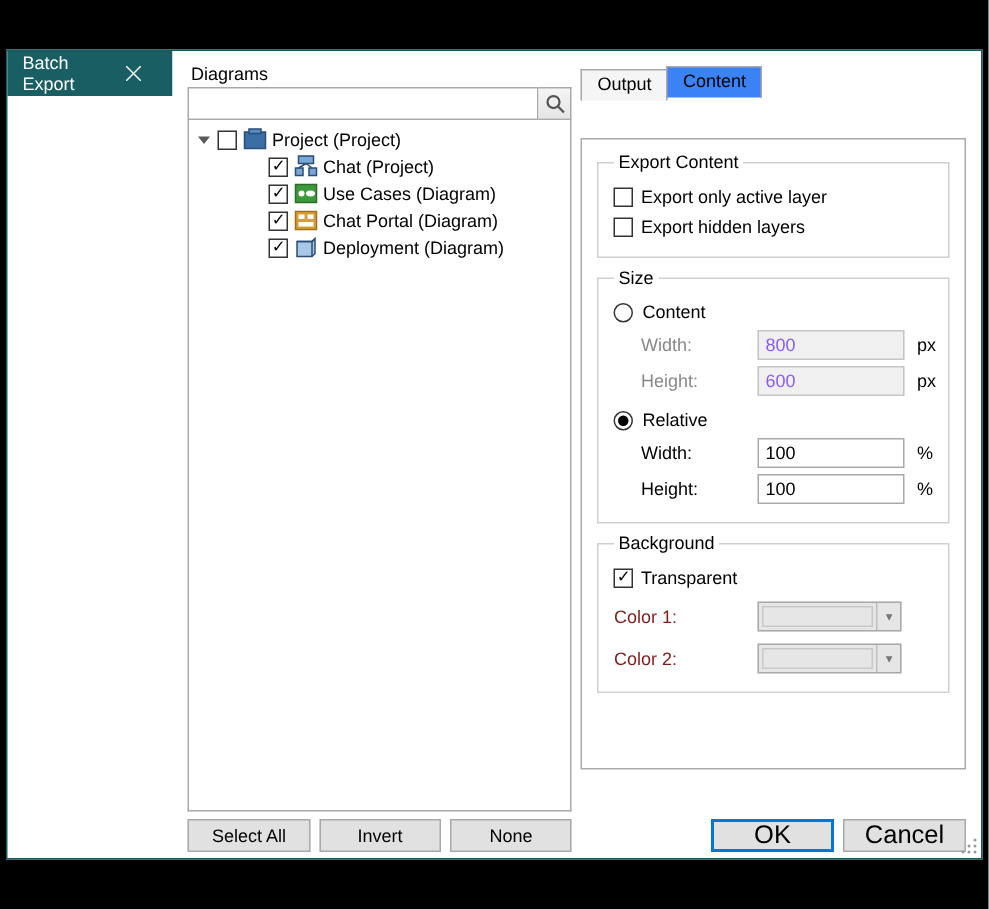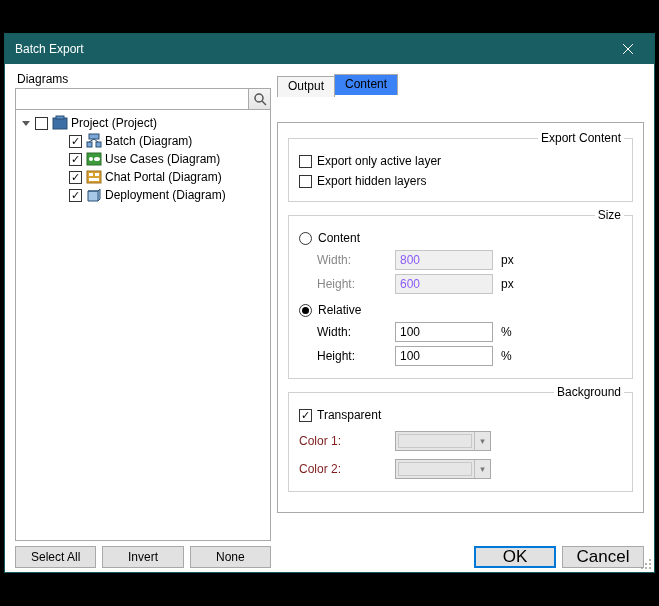--- a/index.html
+++ b/index.html
@@ -14,21 +14,21 @@
     align-items: center;
     width: 659px;
     height: 606px;
   }
   .window {
     width: 651px;
     height: 540px;
     background: #fff;
     border: 1px solid #145a5e;
     display: flex;
-    flex-direction: column;
+    flex-direction: row;
     position: relative;
   }
   .titlebar {
     height: 30px;
     background: #185e62;
     color: #fff;
     display: flex;
     align-items: center;
     padding: 0 4px 0 10px;
     font-size: 12px;
@@ -176,21 +176,20 @@
     gap:6px;
   }
   fieldset.group {
     border: 1px solid #d0d0d0;
     margin: 0;
     padding: 6px 8px 10px 10px;
   }
   fieldset.group legend {
     font-size: 12px;
     padding: 0 3px;
-    text-align: right;
   }
   .cb-row {
     display: flex;
     align-items: center;
     height: 20px;
     gap: 5px;
   }
   .cb {
     width: 13px;
     height: 13px;
@@ -346,21 +345,21 @@
 
         <div class="tree-row indent-2">
           <span class="tree-cb checked"></span>
           <span class="tree-icon"><svg width="16" height="16">
                 <rect x="3" y="1" width="10" height="5" fill="#7aa7d6" stroke="#2a4e75"></rect>
                 <rect x="1" y="9" width="5" height="5" fill="#7aa7d6" stroke="#2a4e75"></rect>
                 <rect x="10" y="9" width="5" height="5" fill="#7aa7d6" stroke="#2a4e75"></rect>
                 <line x1="8" y1="6" x2="3" y2="9" stroke="#2a4e75"></line>
                 <line x1="8" y1="6" x2="12" y2="9" stroke="#2a4e75"></line>
               </svg></span>
-          <span class="tree-label">Batch (Diagram)</span>
+          <span class="tree-label">Chat (Project)</span>
         </div>
 
         <div class="tree-row indent-2">
           <span class="tree-cb checked"></span>
           <span class="tree-icon"><svg width="16" height="16">
                 <rect x="1" y="2" width="14" height="12" fill="#3c9a3c" stroke="#2a6e2a"></rect>
                 <circle cx="5" cy="8" r="2" fill="#fff"></circle>
                 <ellipse cx="11" cy="8" rx="3" ry="2" fill="#fff"></ellipse>
               </svg></span>
           <span class="tree-label">Use Cases (Diagram)</span>

